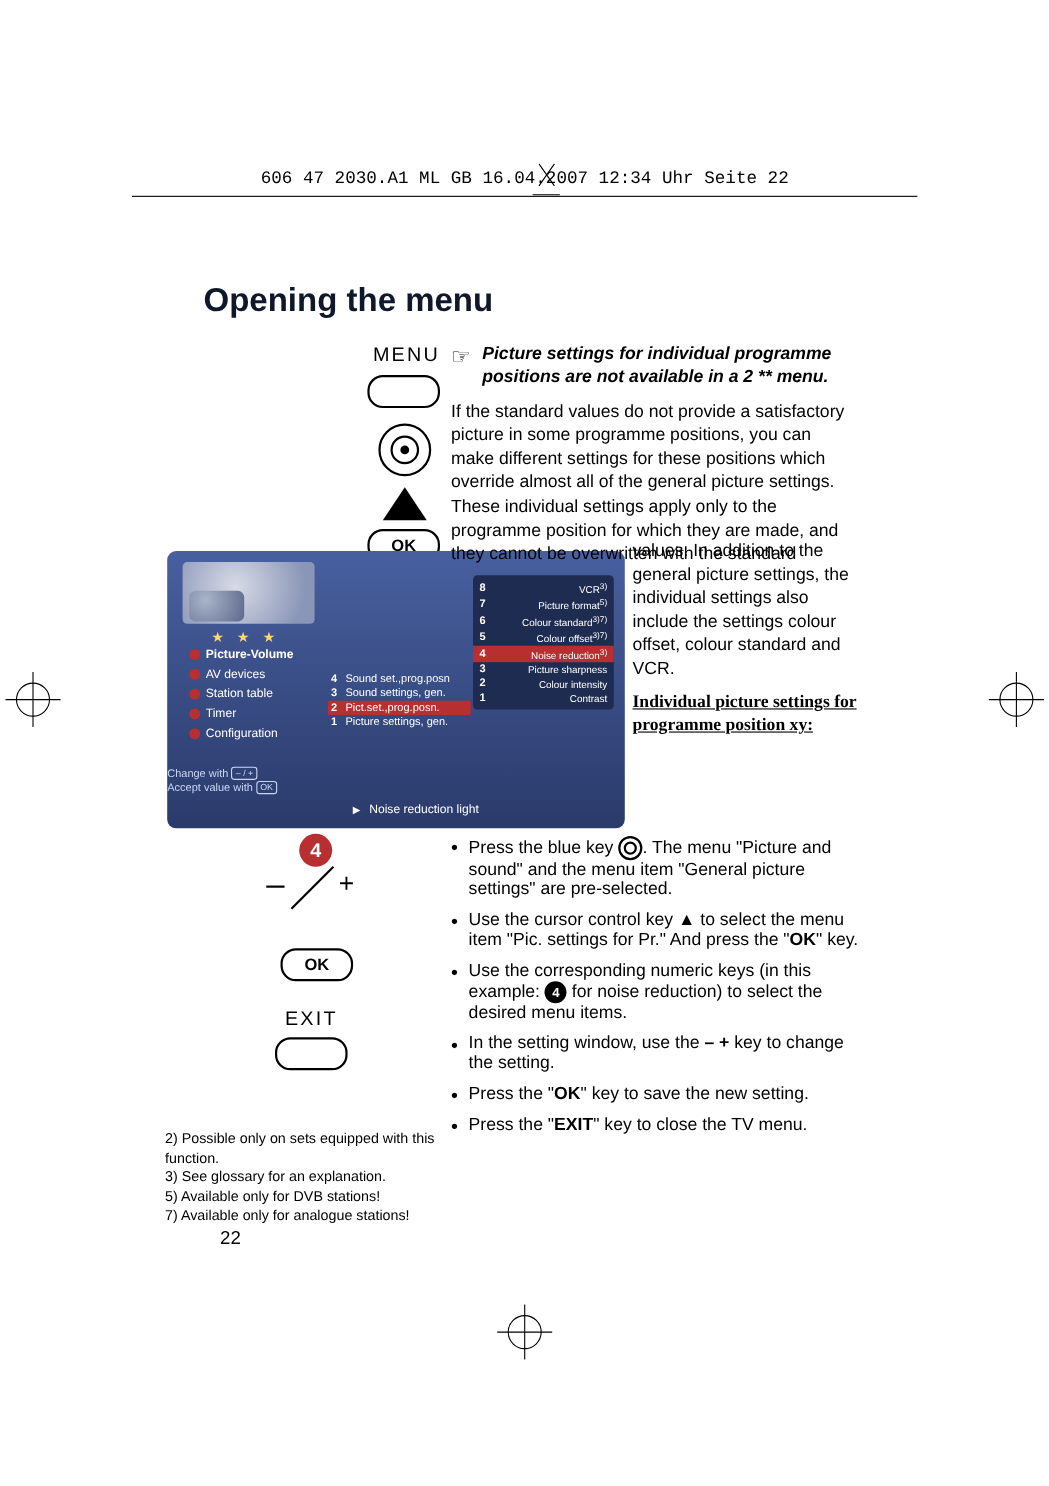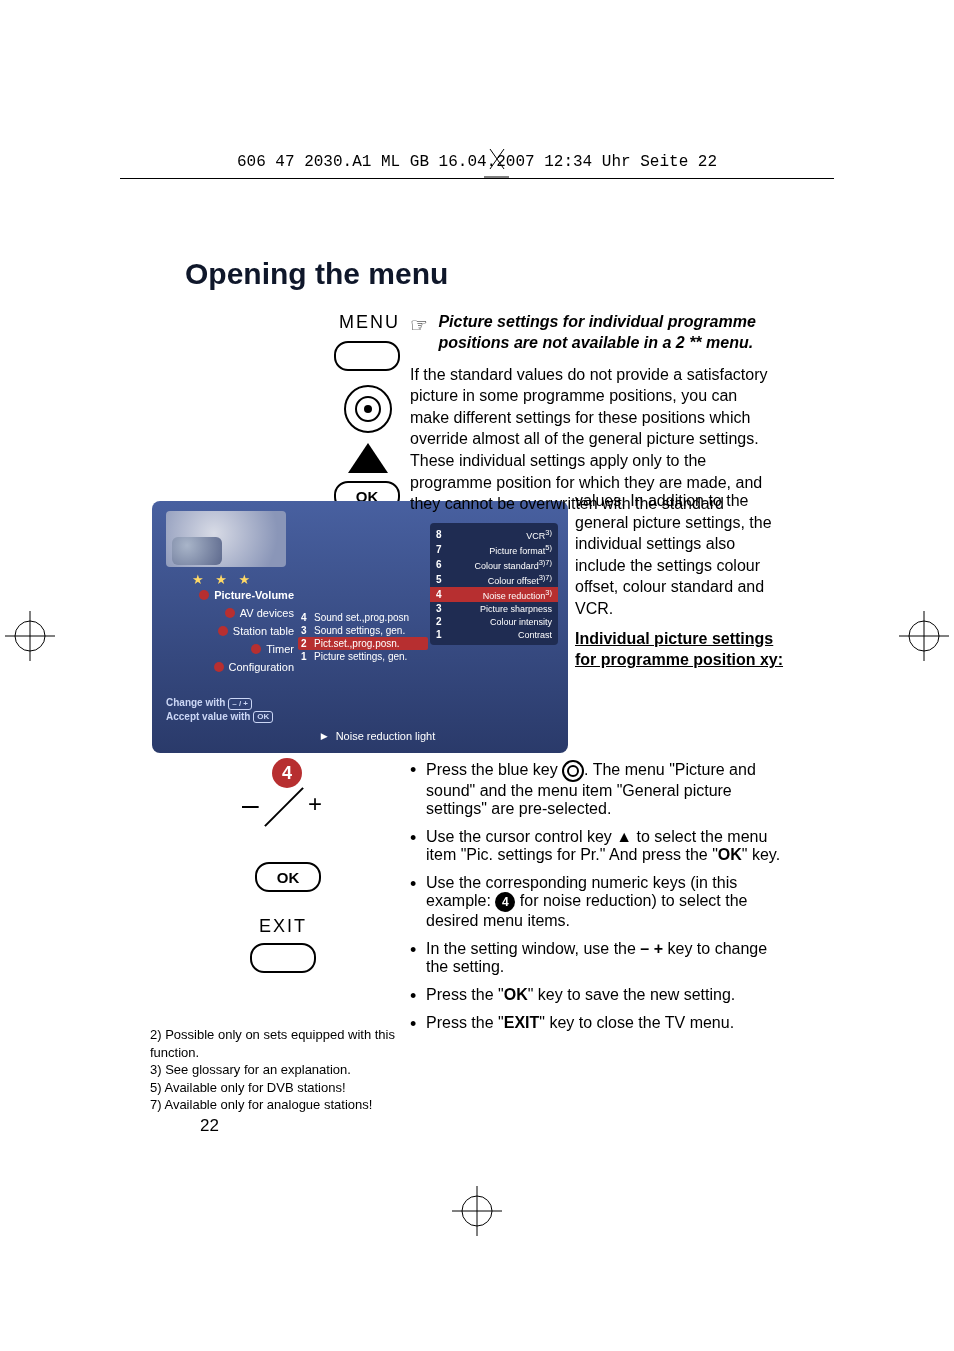--- a/index.html
+++ b/index.html
@@ -196,21 +196,20 @@
     top: 85px;
     left: 20px;
     width: 122px;
   }
   .osd-left-item {
     display: flex;
     align-items: center;
     gap: 5px;
     padding: 3px 0;
     font-size: 11px;
-    justify-content: flex-end;
   }
   .osd-left-item .dot {
     width: 10px;
     height: 10px;
     border-radius: 50%;
     background: #b72f30;
     flex-shrink: 0;
   }
   .osd-left-item.active {
     font-weight: bold;
@@ -262,25 +261,24 @@
     background: #b72f30;
   }
   .osd-right-row .label {
     flex: 1;
     text-align: right;
     font-size: 9px;
   }
   .osd-footer {
     position: absolute;
     bottom: 30px;
-    left: 14px;
+    left: 0;
     font-size: 10px;
     color: #cbd6f5;
     line-height: 1.3;
-    font-weight: bold;
   }
   .osd-footer .kbd {
     display: inline-block;
     padding: 0 3px;
     border: 1px solid #cbd6f5;
     border-radius: 3px;
     font-size: 8px;
     line-height: 10px;
     vertical-align: middle;
   }
@@ -396,20 +394,21 @@
     top: 490px;
     left: 575px;
     width: 210px;
     font-size: 16px;
     line-height: 1.35;
   }
   .sub-heading {
     font-weight: bold;
     text-decoration: underline;
     margin: 8px 0 6px;
+    font-family: Liberation Serif, serif;
   }
   ul.bullets {
     list-style: none;
     padding: 0;
     margin: 0;
   }
   ul.bullets li {
     position: relative;
     padding-left: 16px;
     margin-bottom: 10px;

